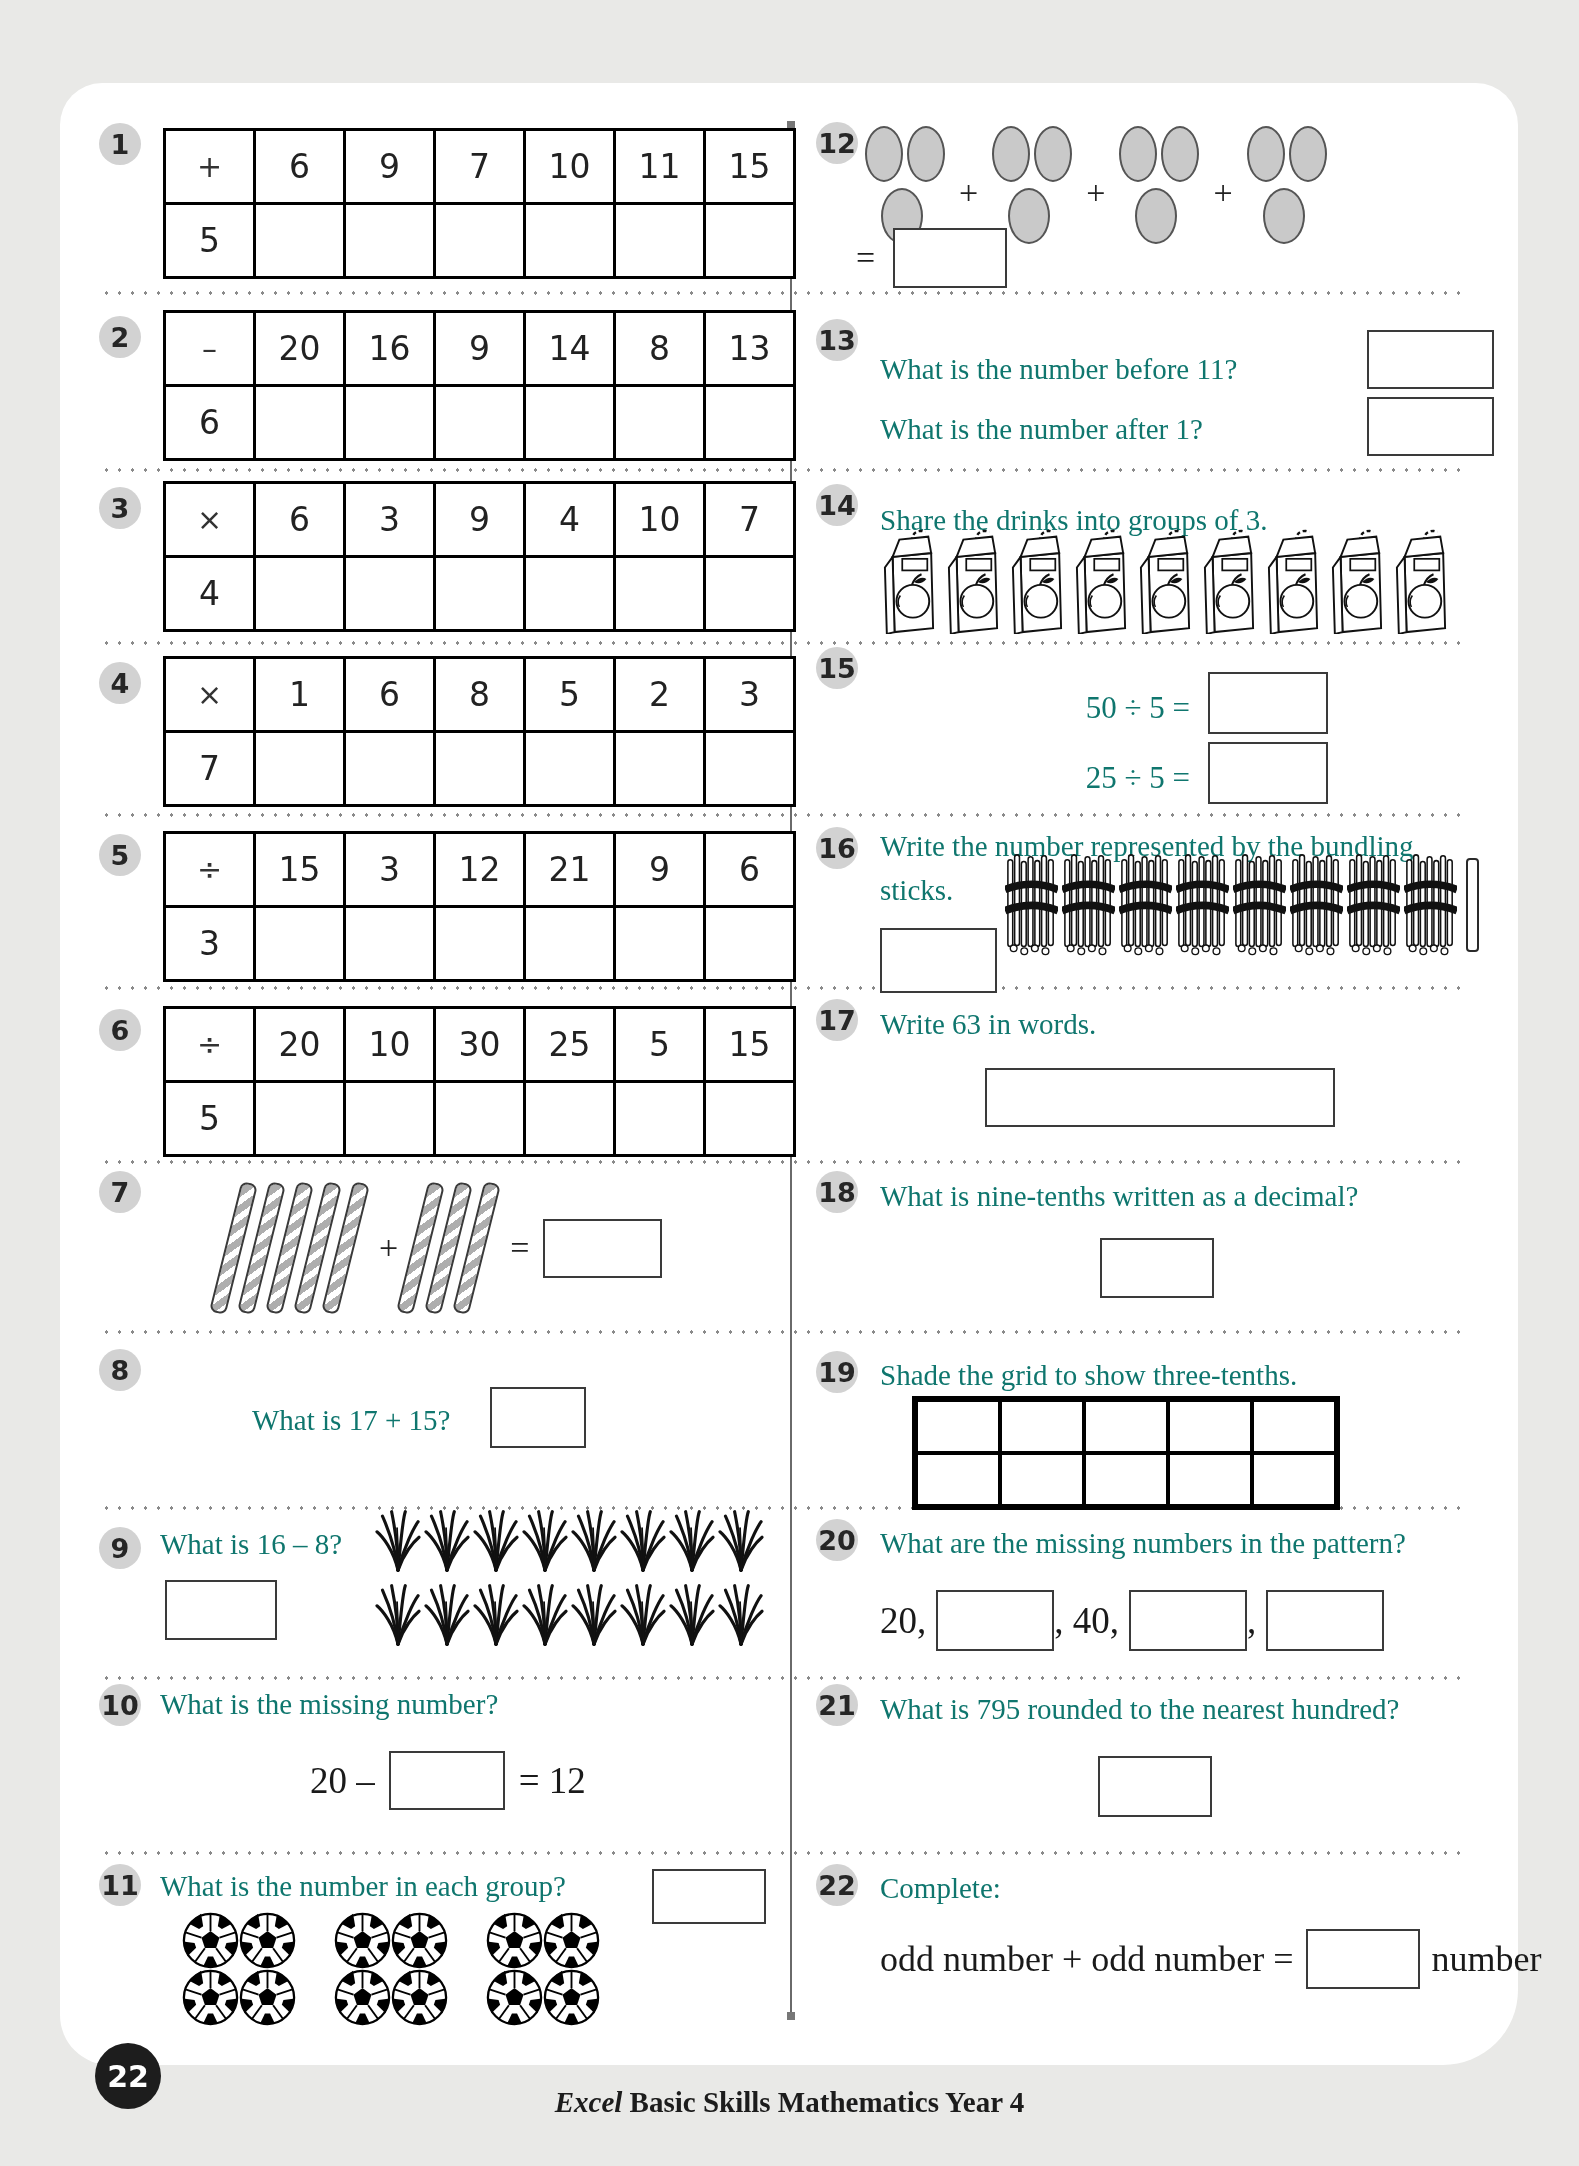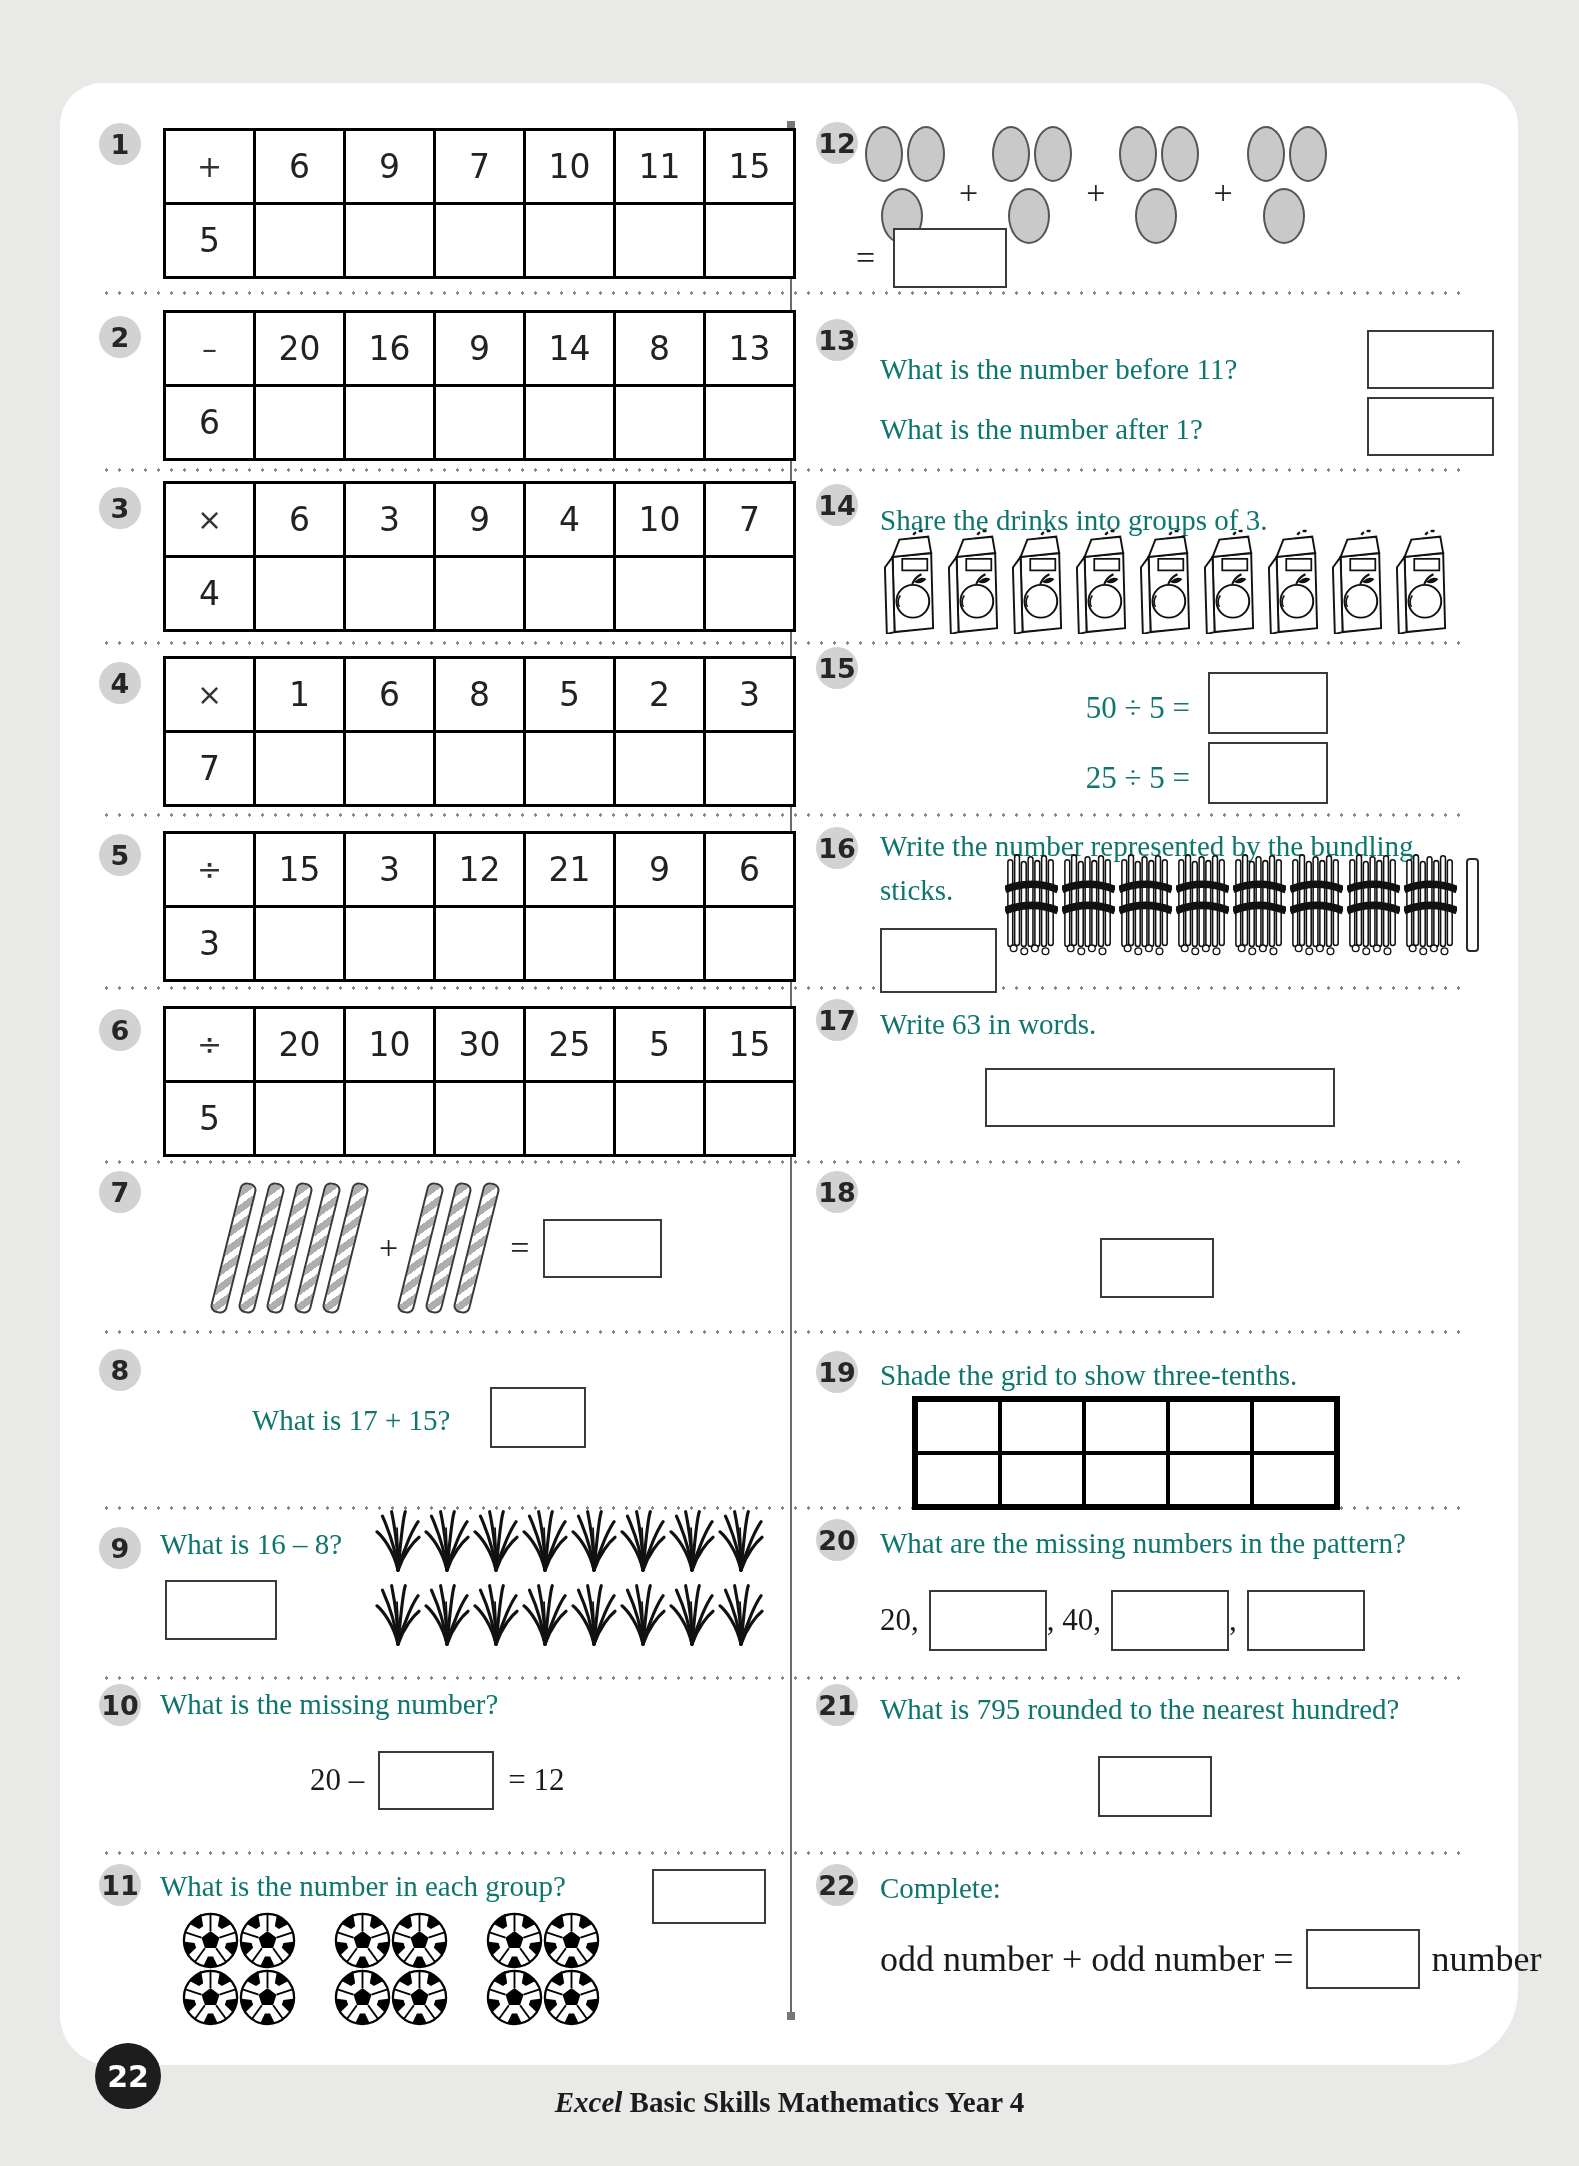--- a/index.html
+++ b/index.html
@@ -58,21 +58,21 @@
             filter:drop-shadow(7px 7px 5px rgba(110,110,110,.8));}
   .keystone{width:100%;height:100%;background:#fff;
             clip-path:polygon(4% 15%,89% 2%,100% 79%,16% 98%);position:relative;}
   .rev-label{position:absolute;left:8%;top:26px;width:88%;text-align:center;
              font-weight:bold;font-size:31px;letter-spacing:.5px;color:#111;}
   .rev-circ{position:absolute;left:58px;top:64px;width:104px;height:104px;border-radius:50%;
             background:#8f8f8f;border:6px solid #c9c9c9;display:flex;align-items:center;justify-content:center;}
   .rev-level{font-family:"Liberation Sans",sans-serif;font-weight:bold;font-size:52px;color:#fff;
              transform:scaleX(.78);}
   .hiddendefs{position:absolute;width:0;height:0;overflow:hidden;}
-  .eqrow{position:absolute;display:flex;align-items:center;font-size:31px;}
+  .eqrow{position:absolute;display:flex;align-items:center;font-size:37px;}
   .ferns{position:absolute;display:flex;}
   .fern{width:46px;height:64px;margin-right:3px;}
   .cartons{position:absolute;display:flex;gap:6px;}
   .carton{width:58px;height:106px;}
   .bundles{position:absolute;display:flex;gap:4px;align-items:flex-start;}
   .bundle{width:53px;height:108px;}
   .singlestick{width:9px;height:90px;border:2px solid #2a2a2a;border-radius:4px;background:#fff;margin:8px 0 0 5px;}
 </style>
 </head>
 <body>
@@ -587,20 +587,21 @@
 
   <div class="qbadge" style="left:816px;top:999px">
       <span>17</span>
     </div>
   <div class="qtext" style="left:880px;top:1002px">Write 63 in words.</div>
   <div class="abox" style="left:985px;top:1068px;width:346px;height:55px"></div>
 
   <div class="qbadge" style="left:816px;top:1171px">
       <span>18</span>
     </div>
+  <div class="qtext" style="left:880px;top:1174px">What is nine-tenths written as a decimal?</div>
   <div class="abox" style="left:1100px;top:1238px;width:110px;height:56px"></div>
 
   <div class="qbadge" style="left:816px;top:1351px">
       <span>19</span>
     </div>
   <div class="qtext" style="left:880px;top:1353px">Shade the grid to show three-tenths.</div>
   <div class="tgrid" style="left:912px;top:1396px">
     <div></div>
       <div></div>
     <div></div>

